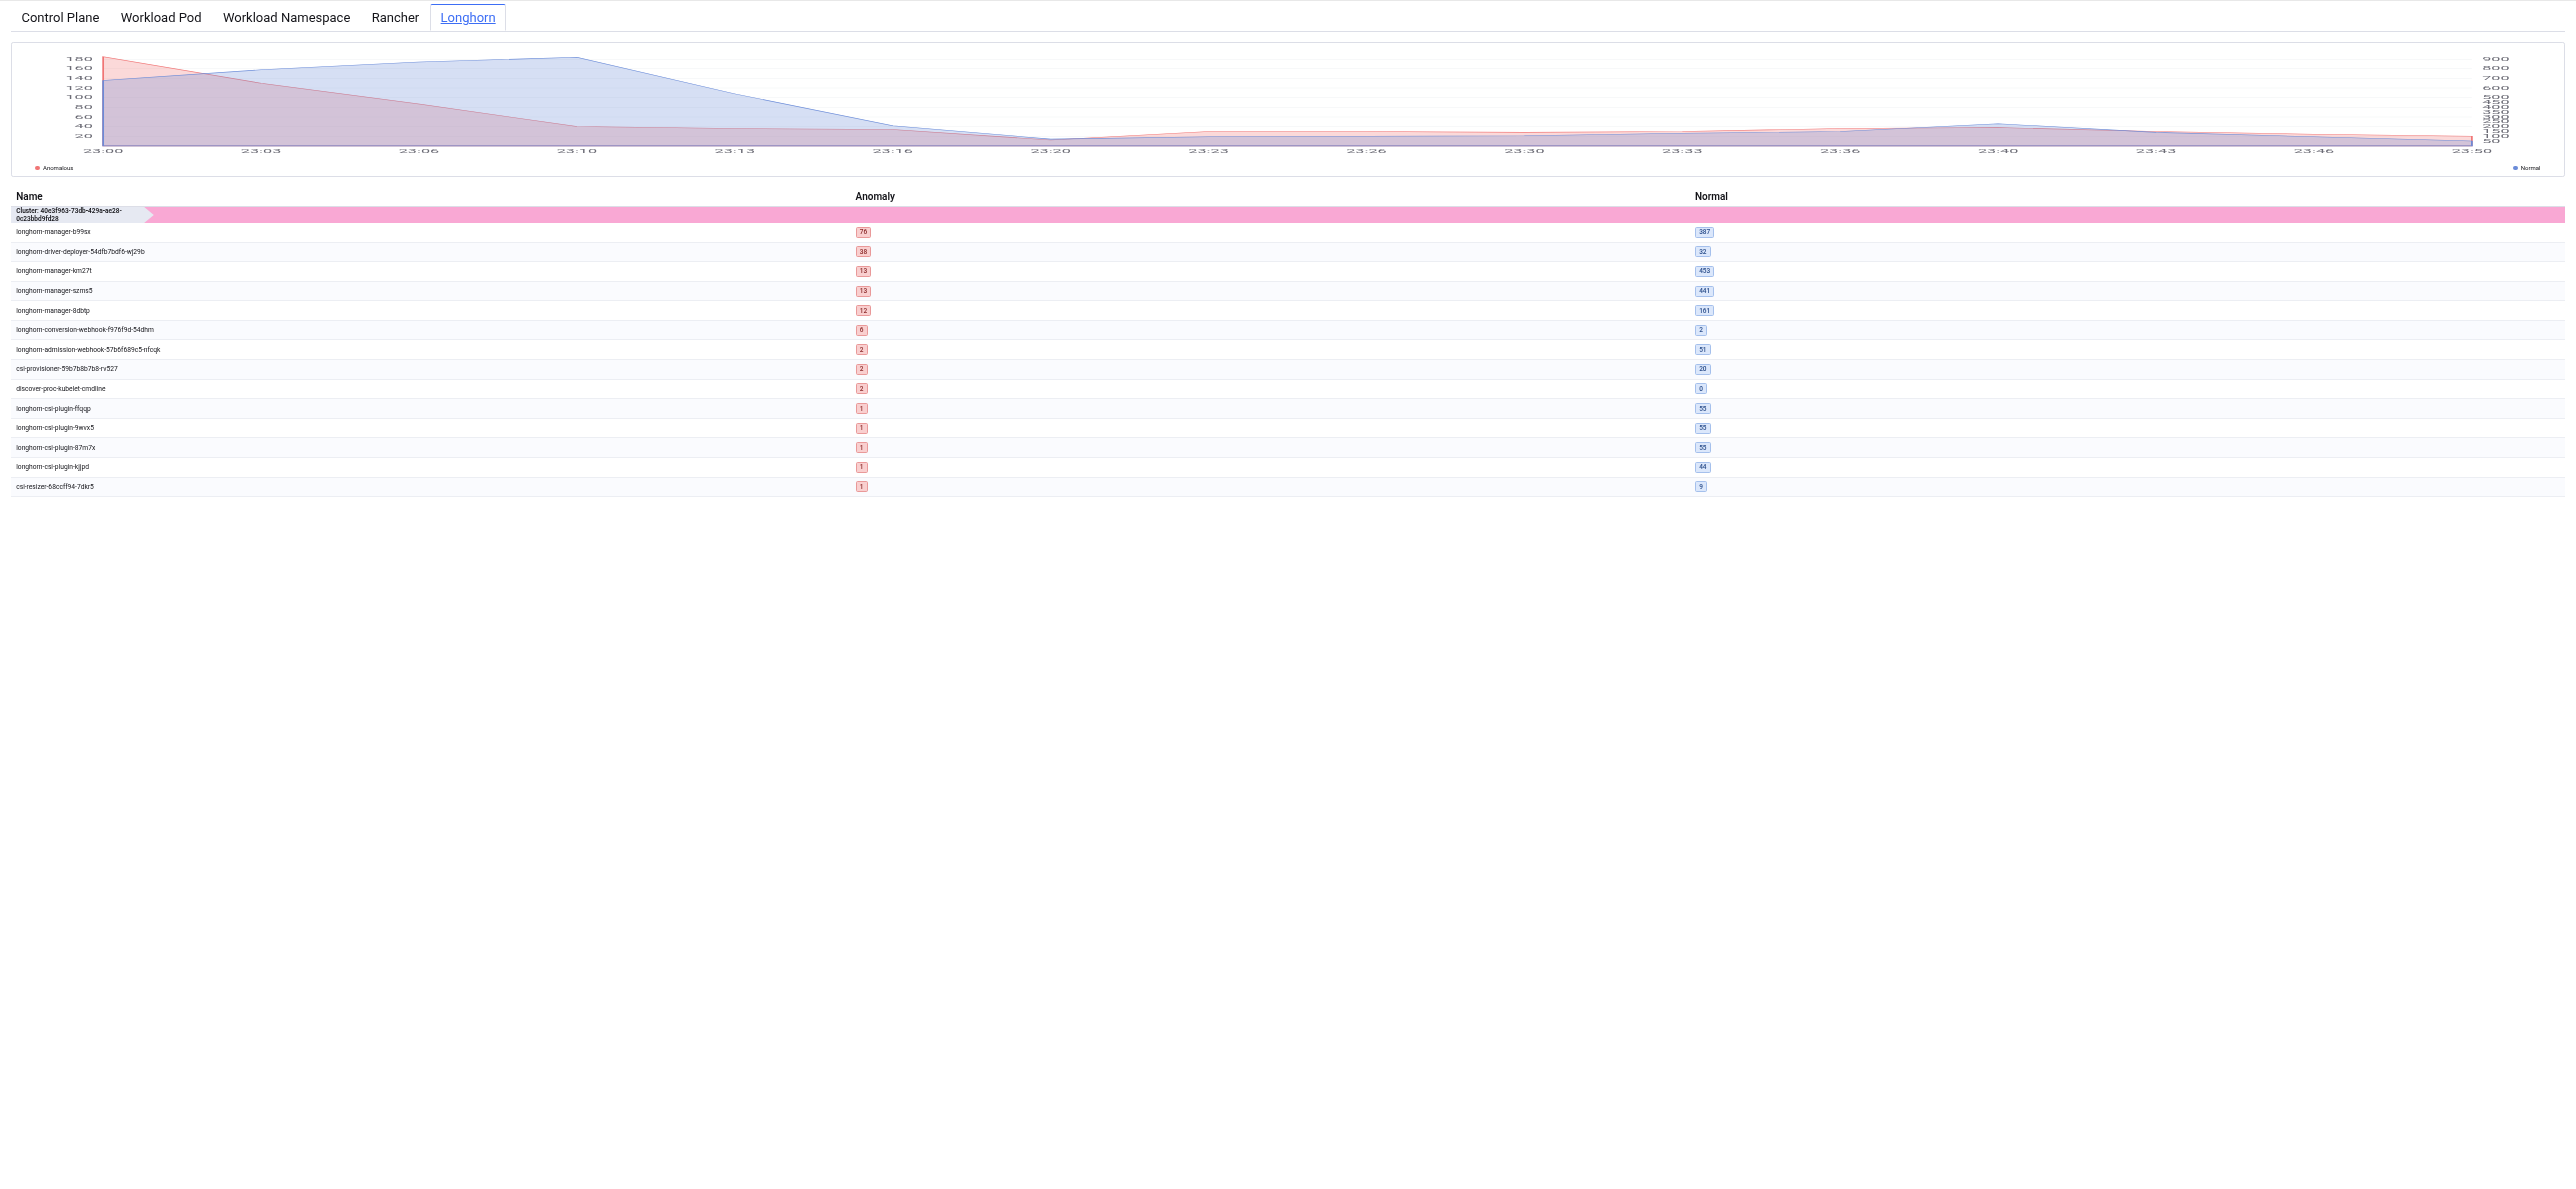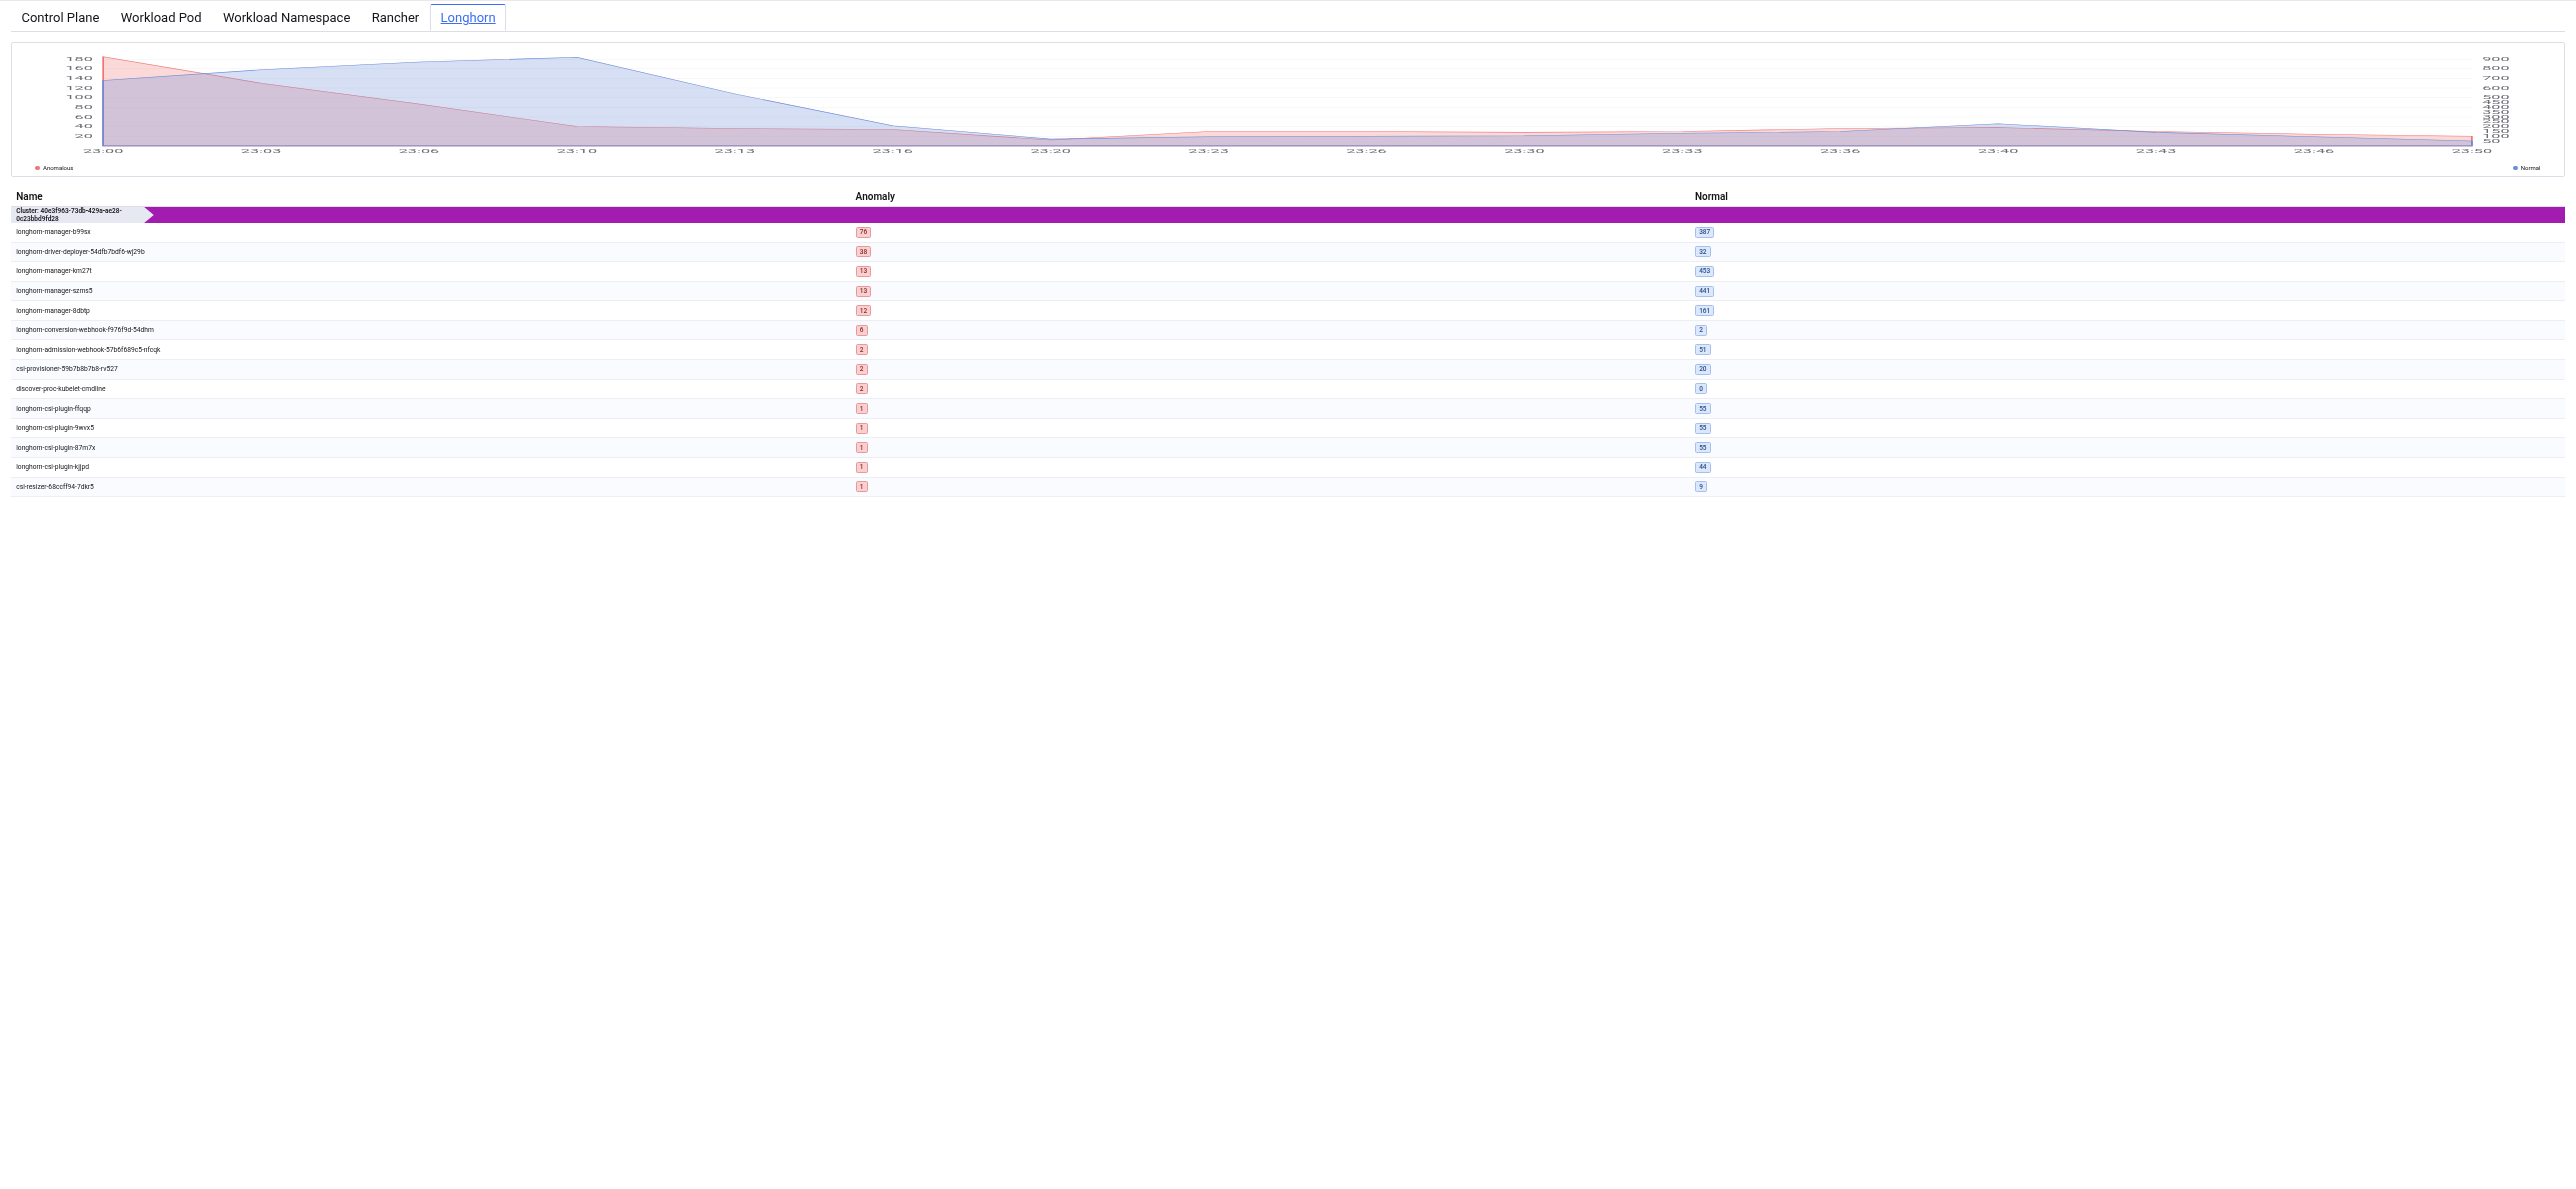--- a/index.html
+++ b/index.html
@@ -84,21 +84,21 @@
       font-weight: 600;
       color: #141419;
       border-bottom: 0.5px solid #dcdee7;
     }
     .col-name { flex: 0 0 33%; }
     .col-anomaly { flex: 0 0 33%; }
     .col-normal { flex: 1 1 auto; }
     .cluster-band {
       position: relative;
       height: 16px;
-      background: #a21caf;
+      background: #f9a8d4;
       overflow: hidden;
     }
     .cluster-chevron {
       position: absolute;
       left: 0;
       top: 0;
       height: 100%;
       width: 143px;
       background: #e6e9f2;
       display: flex;

